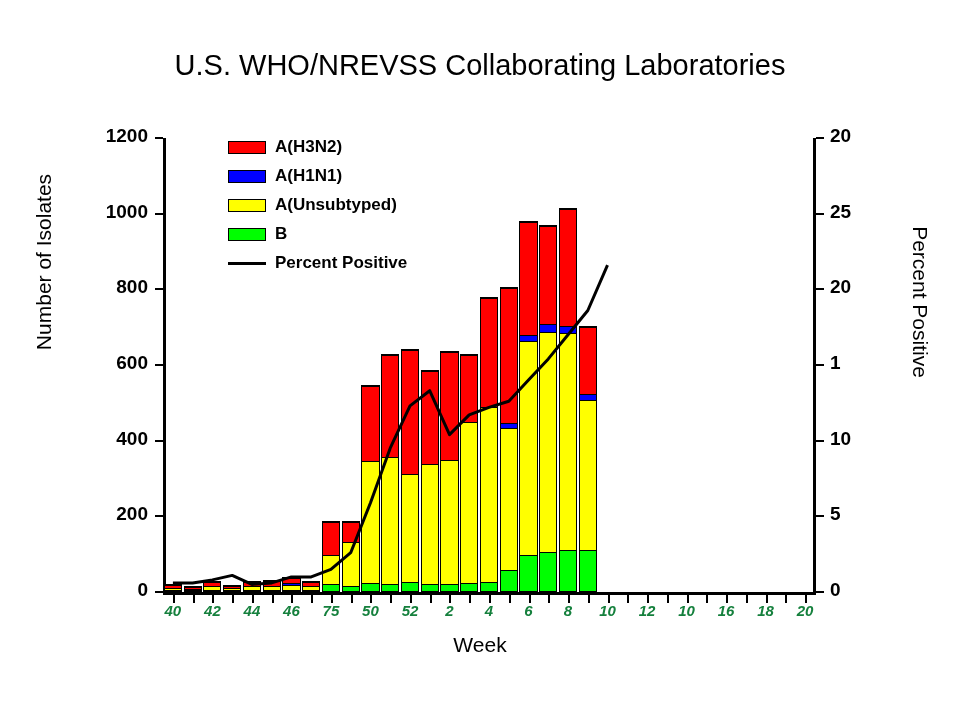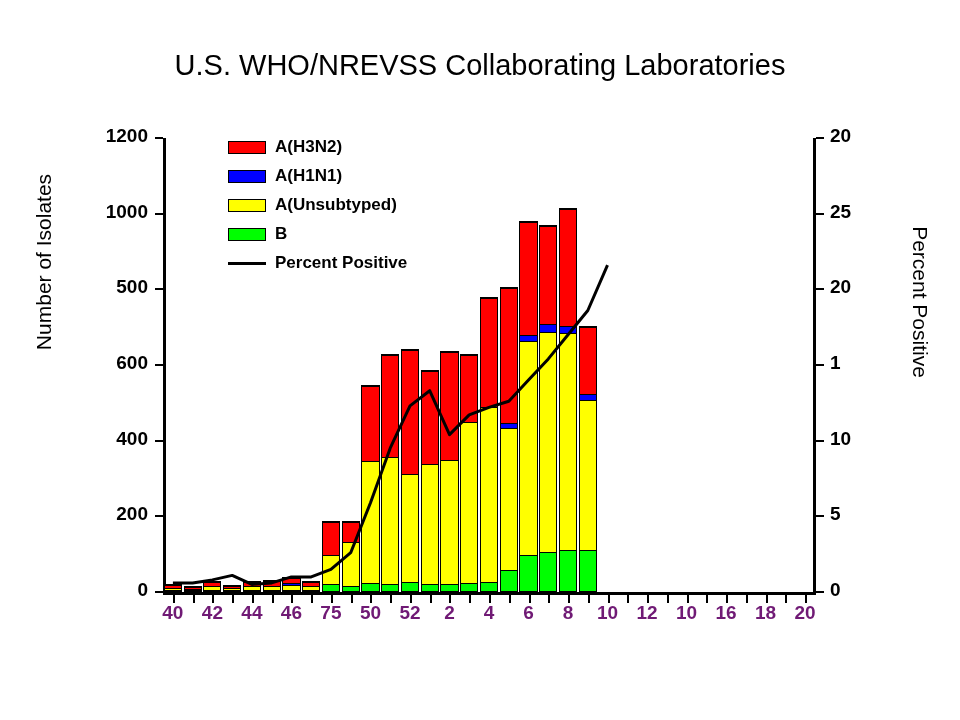--- a/index.html
+++ b/index.html
@@ -27,21 +27,21 @@
 
   .tickL{position:absolute;width:8px;height:2px;background:#000;left:155px;}
   .tickR{position:absolute;width:8px;height:2px;background:#000;left:816px;}
   .tickX{position:absolute;width:2px;height:8px;background:#000;top:595px;}
 
   .ylabL{position:absolute;right:0;width:60px;text-align:right;
          font-size:19px;font-weight:bold;color:#000;}
   .ylabR{position:absolute;left:0;width:40px;text-align:left;
          font-size:19px;font-weight:bold;color:#000;}
   .xlab{position:absolute;width:40px;text-align:center;top:602px;
-        font-size:19px;font-weight:bold;color:#701a75;}
+        font-size:15px;font-weight:bold;color:#15803d;font-style:italic;}
 
   .axis-title-left{
     position:absolute;left:-86px;top:250px;width:260px;
     transform:rotate(-90deg);transform-origin:center center;
     text-align:center;font-size:21px;color:#000;
   }
   .axis-title-right{
     position:absolute;left:790px;top:290px;width:260px;
     transform:rotate(90deg);transform-origin:center center;
     text-align:center;font-size:21px;color:#000;
@@ -78,21 +78,21 @@
   <div id="ticks-left">
       <div class="tickL" style="top: 591px;"></div>
       <div class="ylabL" style="left: 88px; top: 579px;">0</div>
       <div class="tickL" style="top: 515.333px;"></div>
       <div class="ylabL" style="left: 88px; top: 503.333px;">200</div>
       <div class="tickL" style="top: 439.667px;"></div>
       <div class="ylabL" style="left: 88px; top: 427.667px;">400</div>
       <div class="tickL" style="top: 364px;"></div>
       <div class="ylabL" style="left: 88px; top: 352px;">600</div>
       <div class="tickL" style="top: 288.333px;"></div>
-      <div class="ylabL" style="left: 88px; top: 276.333px;">500</div>
+      <div class="ylabL" style="left: 88px; top: 276.333px;">800</div>
       <div class="tickL" style="top: 212.667px;"></div>
       <div class="ylabL" style="left: 88px; top: 200.667px;">1000</div>
       <div class="tickL" style="top: 137px;"></div>
       <div class="ylabL" style="left: 88px; top: 125px;">1200</div>
     </div>
   <div id="ticks-right">
       <div class="tickR" style="top: 591px;"></div>
       <div class="ylabR" style="left: 830px; top: 579px;">0</div>
       <div class="tickR" style="top: 515.333px;"></div>
       <div class="ylabR" style="left: 830px; top: 503.333px;">5</div>
@@ -138,20 +138,21 @@
       <div class="tickX" style="left: 706.333px;"></div>
       <div class="tickX" style="left: 726.091px;"></div>
       <div class="tickX" style="left: 745.848px;"></div>
       <div class="tickX" style="left: 765.606px;"></div>
       <div class="tickX" style="left: 785.364px;"></div>
       <div class="tickX" style="left: 805.121px;"></div>
     </div>
 
   <div class="axis-title-left">Number of Isolates</div>
   <div class="axis-title-right">Percent Positive</div>
+  <div class="axis-title-x">Week</div>
 
   <div class="plot" id="plot">
     <div id="bars">
         <div class="bar" style="left: 0.790303px; width: 18.177px; top: 446.055px; height: 7.945px;">
           <div class="seg" style="background: rgb(0, 255, 0); height: 14.2857%; bottom: 0%; border-top: 1.5px solid rgb(0, 0, 0);"></div>
           <div class="seg" style="background: rgb(255, 255, 0); height: 38.0952%; bottom: 14.2857%; border-top: 1.5px solid rgb(0, 0, 0);"></div>
           <div class="seg" style="background: rgb(255, 0, 0); height: 47.619%; bottom: 52.381%; border-top: 1.5px solid rgb(0, 0, 0);"></div>
         </div>
         <div class="bar" style="left: 20.5479px; width: 18.177px; top: 447.568px; height: 6.43167px;">
           <div class="seg" style="background: rgb(0, 255, 0); height: 17.6471%; bottom: 0%; border-top: 1.5px solid rgb(0, 0, 0);"></div>

